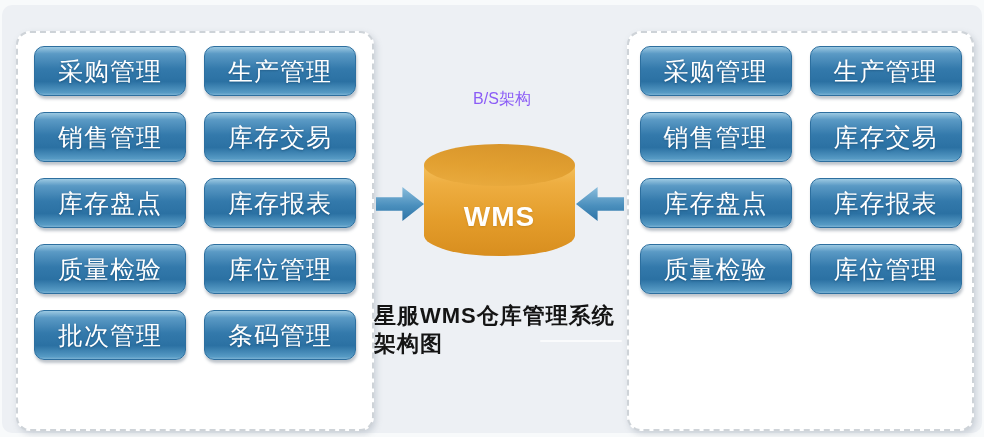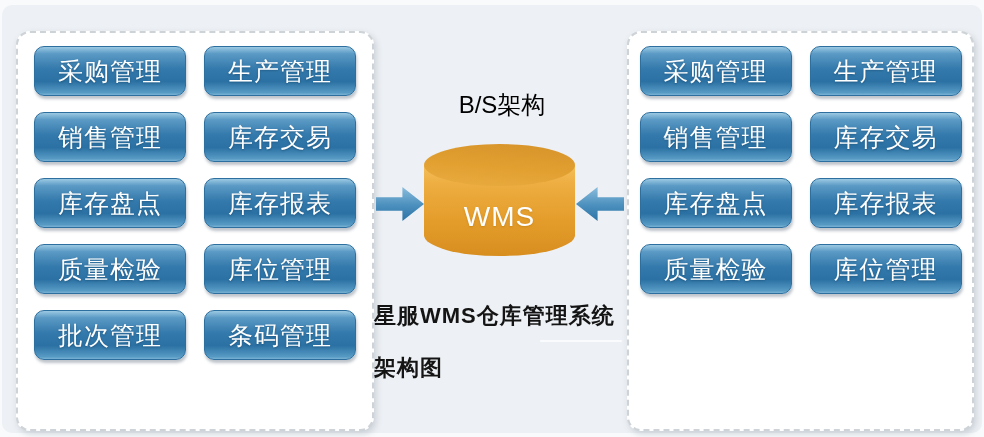--- a/index.html
+++ b/index.html
@@ -37,49 +37,49 @@
     position:absolute;top:344px;left:50%;transform:translateX(-50%);
     height:38px;box-sizing:border-box;padding:0 30px 0 16px;
     display:flex;align-items:center;justify-content:center;
     color:#ffffff;font-weight:bold;font-size:23px;letter-spacing:1px;
     background:linear-gradient(180deg,#f2c45c 0%,#e2a32c 55%,#d08c1a 100%);
     clip-path:polygon(0 0,calc(100% - 20px) 0,100% 50%,calc(100% - 20px) 100%,0 100%);
   }
   
   .bs-label{
     position:absolute;left:372px;top:84px;width:256px;text-align:center;
-    font-size:24px;color:#000000;
+    font-size:16px;color:#8b5cf6;
   }
   .cylinder{position:absolute;left:422px;top:139px;width:151px;height:112px;}
   .cyl-body{
     position:absolute;left:0;top:21px;width:151px;height:91px;
     background:linear-gradient(180deg,#f4c05c 0%,#eeae41 20%,#e49d2b 60%,#d88e1f 100%);
     border-radius:0 0 76px 76px / 0 0 21px 21px;
   }
   .cyl-top{
     position:absolute;left:0;top:0;width:151px;height:42px;border-radius:50%;
     background:linear-gradient(185deg,#d6932a 0%,#e2a031 55%,#eaac40 100%);
   }
   .cyl-label{
     position:absolute;left:0;top:57px;width:100%;text-align:center;
-    font-size:28px;font-weight:normal;color:#ffffff;letter-spacing:1px;
+    font-size:28px;font-weight:bold;color:#ffffff;letter-spacing:1px;
     text-shadow:0 1px 2px rgba(160,100,10,0.35);
   }
   .arrow{
     position:absolute;top:182px;width:48px;height:34px;
     background:linear-gradient(180deg,#8abddc 0%,#4a8fbd 55%,#2d73a6 100%);
   }
   .arrow.to-right{left:374px;clip-path:polygon(0 30%,55% 30%,55% 0,100% 50%,55% 100%,55% 70%,0 70%);}
   .arrow.to-left{left:574px;clip-path:polygon(100% 30%,45% 30%,45% 0,0 50%,45% 100%,45% 70%,100% 70%);}
   .caption{
     position:absolute;left:372px;width:256px;
     font-size:22px;font-weight:bold;color:#141414;letter-spacing:1px;
   }
   .caption.line1{top:296px;}
-  .caption.line2{top:348px;}
+  .caption.line2{top:324px;}
   .divider-line{
     position:absolute;left:538px;top:335px;width:82px;height:2px;
     background:#fafbfc;border-radius:1px;
   }
 </style>
 </head>
 <body>
 
 <div class="canvas">
 

